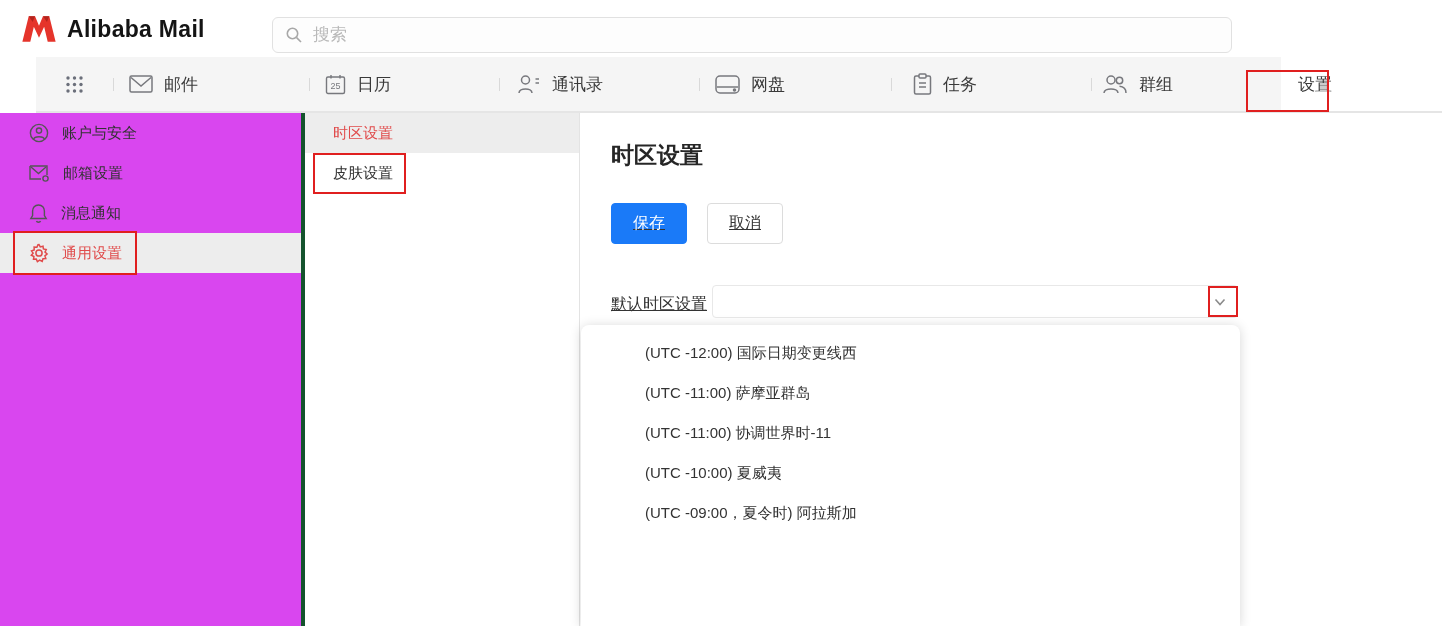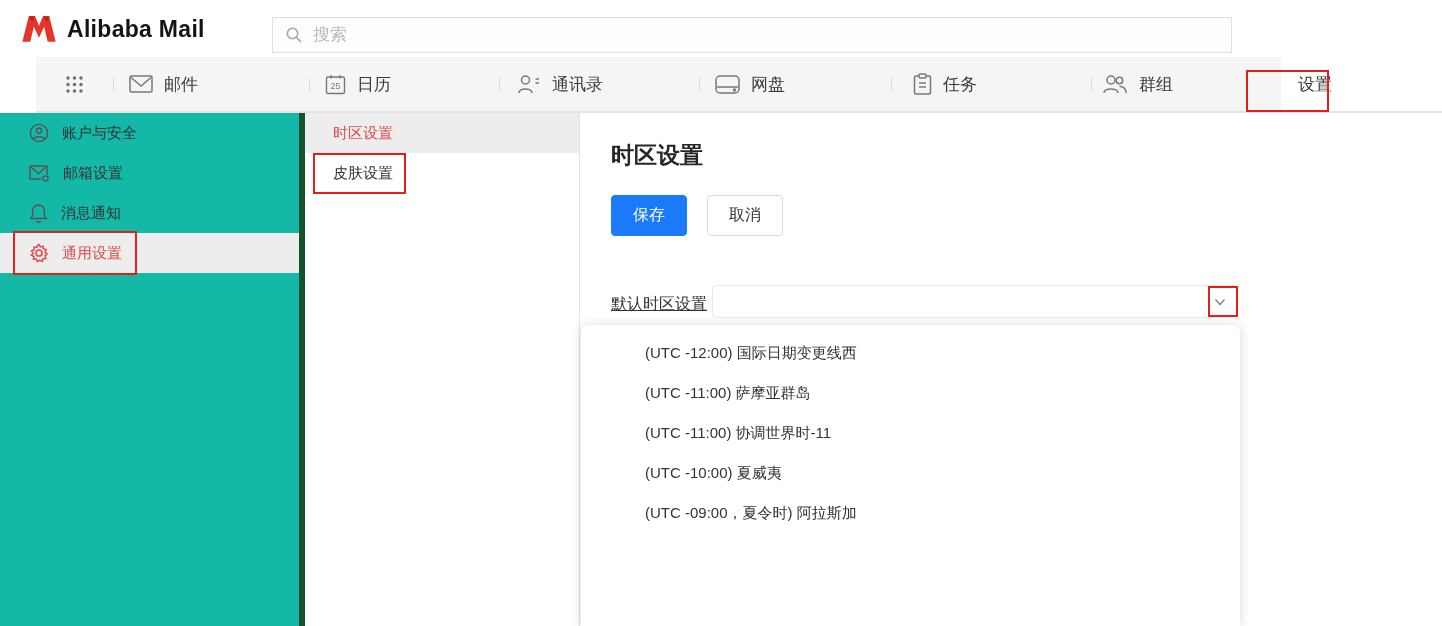--- a/index.html
+++ b/index.html
@@ -8,21 +8,21 @@
     position:relative; overflow:hidden; background:#fff;
     font-family:"Liberation Sans","DejaVu Sans",sans-serif; color:#333;
   }
 
   
   .header { position:absolute; top:0; left:0; width:1442px; height:57px; background:#fff; }
   .logo { position:absolute; left:20px; top:9px; height:40px; display:flex; align-items:center; gap:9px; }
   .logo-text { font-size:23px; font-weight:bold; color:#141414; letter-spacing:.3px; }
   .search-box {
     position:absolute; left:272px; top:17px; width:960px; height:36px;
-    border:1px solid #e1e1e1; border-radius:0; background:#fdfdfd;
+    border:1px solid #e1e1e1; border-radius:6px; background:#fdfdfd;
     display:flex; align-items:center; padding:0 12px;
   }
   .search-box input {
     border:none; outline:none; background:transparent; flex:1;
     font-size:17px; color:#333; margin-left:10px;
     font-family:"Liberation Sans","DejaVu Sans",sans-serif;
   }
   .search-box input::placeholder { color:#b9b9b9; }
 
   
@@ -36,21 +36,21 @@
     font-size:17px; color:#3a3a3a; cursor:pointer;
   }
   .nav-divider { position:absolute; top:21px; width:1px; height:13px; background:#d9d9d9; }
   .grid-btn { position:absolute; left:28px; top:17px; width:21px; height:21px; cursor:pointer; }
   .icon { display:inline-flex; align-items:center; justify-content:center; }
   svg { display:block; }
 
   
   .sidebar1 {
     position:absolute; top:113px; left:0; width:305px; height:513px;
-    background:#14b8a6; border-right:6px solid #14532d;
+    background:#d946ef; border-right:4px solid #14532d;
   }
   .sb1-row {
     height:40px; display:flex; align-items:center; padding-left:29px; gap:13px;
     font-size:15px; color:#333; cursor:pointer;
   }
   .sb1-row.active { background:#ededed; color:#e04b4b; }
 
   
   .sidebar2 {
     position:absolute; top:113px; left:305px; width:275px; height:513px;
@@ -59,21 +59,21 @@
   .sb2-row {
     height:40px; display:flex; align-items:center; padding-left:28px;
     font-size:15px; color:#333; cursor:pointer;
   }
   .sb2-row.first { border-bottom:1px solid #ececec; }
   .sb2-row.active { background:#ededed; color:#e04b4b; }
 
   
   .main { position:absolute; top:113px; left:580px; width:862px; height:513px; background:#fff; }
   .page-title { position:absolute; left:31px; top:27px; font-size:23px; font-weight:600; color:#262626; }
-  .btn-row { position:absolute; left:31px; top:82px; display:flex; gap:20px; }
+  .btn-row { position:absolute; left:31px; top:90px; display:flex; gap:20px;text-decoration:underline; }
   .btn {
     height:41px; min-width:76px; padding:0 20px; border-radius:4px;
     font-size:16px; display:flex; align-items:center; justify-content:center; cursor:pointer;
     font-family:"Liberation Sans","DejaVu Sans",sans-serif;
   }
   .btn-primary { background:#1a7af8; color:#fff; border:1px solid #1a7af8; }
   .btn-default { background:#fff; color:#333; border:1px solid #dcdcdc; }
   .field-label { position:absolute; left:31px; top:181px; font-size:16px; color:#333;text-decoration:underline; }
   .select {
     position:absolute; left:132px; top:172px; width:526px; height:33px;

